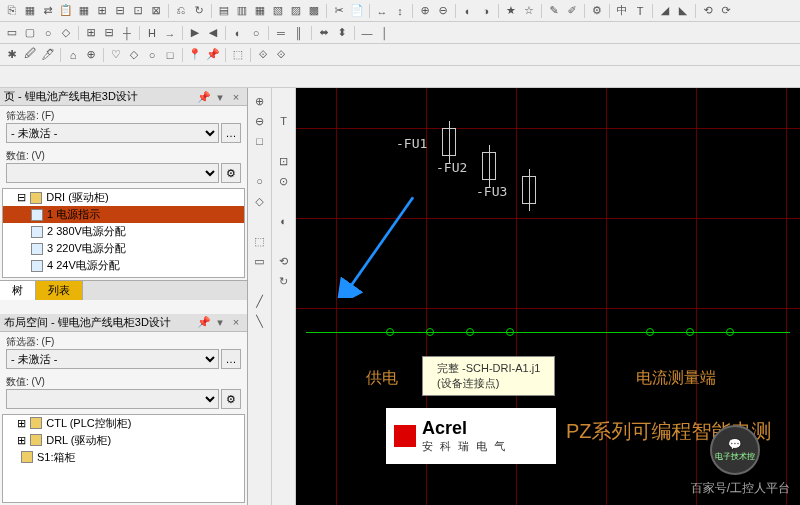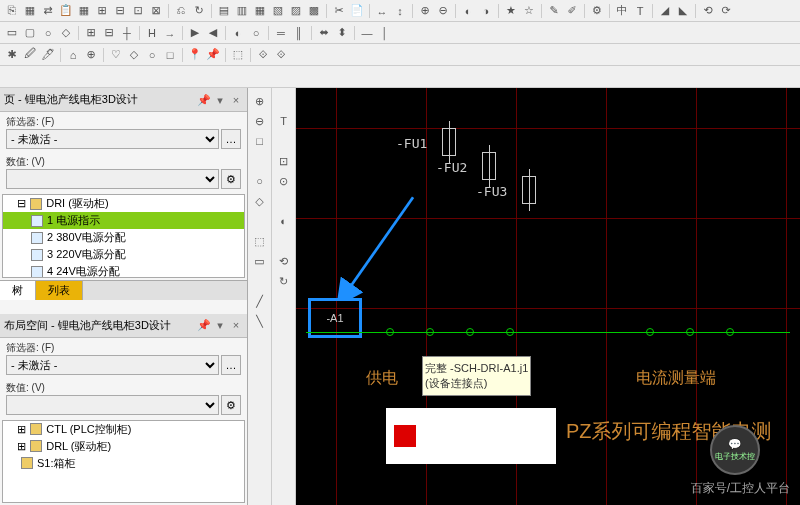--- a/index.html
+++ b/index.html
@@ -2,49 +2,49 @@
 <html><head>
 <meta charset="utf-8">
 <style>
 *{box-sizing:border-box;margin:0;padding:0;font-family:"Microsoft YaHei",sans-serif;font-size:11px}
 body{width:800px;height:505px;background:#e8e8e8;overflow:hidden;position:relative}
 .toolbar{height:22px;background:#f0f0f0;border-bottom:1px solid #ccc;display:flex;align-items:center;padding:0 4px;gap:2px}
 .tb-icon{width:16px;height:16px;display:flex;align-items:center;justify-content:center;cursor:pointer;color:#555}
 .tb-sep{width:1px;height:14px;background:#ccc;margin:0 2px}
 .main{display:flex;height:calc(100% - 88px)}
 .left-panel{width:248px;background:#f5f5f5;display:flex;flex-direction:column;border-right:1px solid #aaa}
-.panel-header{height:24px;background:#e0e0e0;padding:4px 4px;display:flex;align-items:center;justify-content:space-between;border-bottom:1px solid #bbb}
+.panel-header{height:18px;background:#e0e0e0;padding:4px 4px;display:flex;align-items:center;justify-content:space-between;border-bottom:1px solid #bbb}
 .panel-header .btns{display:flex;gap:2px}
 .panel-header .btns span{width:14px;height:14px;cursor:pointer;text-align:center;line-height:14px;color:#666}
 .field-row{padding:3px 6px;display:flex;flex-direction:column;gap:0}
 .field-row label{font-size:10px;color:#333}
 .field-row .combo{display:flex;gap:2px}
 .field-row select{flex:1;height:20px;font-size:11px;border:1px solid #aaa}
 .field-row .btn{width:20px;height:20px;border:1px solid #aaa;background:#eee;cursor:pointer;text-align:center;line-height:18px}
 .tree-box{flex:1;background:#fff;border:1px solid #aaa;margin:2px;overflow:auto;font-size:11px}
 .tree-item{padding:1px 4px 1px 28px;white-space:nowrap;cursor:pointer;display:flex;align-items:center;gap:4px}
-.tree-item.sel{background:#84cc16}
+.tree-item.sel{background:#c2410c}
 .tree-item .ico{width:12px;height:12px;border:1px solid #888;display:inline-block}
 .tree-parent{padding-left:14px;font-weight:normal}
 .tabs{display:flex;background:#e0e0e0;border-top:1px solid #aaa}
 .tab{padding:2px 12px;background:#eab308;border-right:1px solid #aaa;cursor:pointer;font-size:11px}
 .tab.active{background:#fff}
 .vtoolbar{width:24px;background:#f0f0f0;border-right:1px solid #ccc;display:flex;flex-direction:column;align-items:center;padding-top:4px;gap:2px}
 .vtoolbar .vt{width:18px;height:18px;color:#555;text-align:center;line-height:18px;cursor:pointer}
 .canvas{flex:1;background:#000;position:relative;overflow:hidden}
 .grid-v{position:absolute;top:0;bottom:0;width:1px;background:#600}
 .grid-h{position:absolute;left:0;right:0;height:1px;background:#600}
 .comp-label{position:absolute;color:#ccc;font-size:13px;font-family:monospace}
 .fuse{position:absolute;width:14px;height:28px;border:1px solid #ccc}
 .fuse::before{content:'';position:absolute;left:50%;top:-8px;bottom:-8px;width:1px;background:#ccc}
 .a1-box{position:absolute;left:298px;top:272px;width:54px;height:40px;border:3px solid #1e90ff;color:#ccc;font-family:monospace;font-size:14px;display:flex;align-items:center;justify-content:center}
 .arrow{position:absolute;left:328px;top:170px;width:90px;height:110px;pointer-events:none}
 .measure-line{position:absolute;left:290px;right:10px;top:290px;height:1px;background:#0c0}
 .section-label{position:absolute;color:#c83;font-size:16px}
-.tooltip{position:absolute;left:408px;top:330px;background:#ffffe0;border:1px solid #888;padding:4px 2px;font-size:10px;color:#333}
+.tooltip{position:absolute;left:408px;top:330px;background:#ffffe0;border:1px solid #888;padding:4px 14px;font-size:10px;color:#333}
 .logo-box{position:absolute;left:372px;top:380px;width:170px;height:56px;background:#fff;display:flex;align-items:center;padding:4px 8px;gap:6px}
 .logo-mark{width:22px;height:22px;background:#d00}
 .logo-text{display:flex;flex-direction:column}
 .logo-text .en{font-size:18px;font-weight:bold;color:#000}
 .logo-text .cn{font-size:11px;color:#333;letter-spacing:2px}
 .title-text{position:absolute;left:554px;top:390px;color:#c83;font-size:20px}
 .wm{position:absolute;right:10px;bottom:8px;color:#aaa;font-size:12px}
 .wechat{position:absolute;right:40px;bottom:30px;width:50px;height:50px;border-radius:50%;background:#333;border:2px solid #666;color:#9f9;font-size:9px;display:flex;flex-direction:column;align-items:center;justify-content:center;text-align:center}
 .conn{position:absolute;width:8px;height:8px;border:1px solid #0c0;border-radius:50%;top:300px}
 </style>
@@ -258,23 +258,20 @@
       <div class="grid-h" style="top:130px"></div>
       <div class="grid-h" style="top:220px"></div>
 
     <span class="comp-label" style="left:100px;top:48px">-FU1</span>
     <div class="fuse" style="left:146px;top:40px"></div>
     <span class="comp-label" style="left:140px;top:72px">-FU2</span>
     <div class="fuse" style="left:186px;top:64px"></div>
     <span class="comp-label" style="left:180px;top:96px">-FU3</span>
     <div class="fuse" style="left:226px;top:88px"></div>
 
-    <div class="a1-box" style="left:12px;top:210px">
-        <span>-A1</span>
-      </div>
 
     <svg class="arrow" style="left:40px;top:100px" viewBox="0 0 90 120">
         <defs>
           <marker id="ah" markerWidth="10" markerHeight="10" refX="2" refY="5" orient="auto">
             <path d="M0,0 L10,5 L0,10 z" fill="#1e90ff"></path>
           </marker>
         </defs>
         <line x1="80" y1="10" x2="10" y2="110" stroke="#1e90ff" stroke-width="3" marker-end="url(#ah)"></line>
       </svg>
 
@@ -290,20 +287,24 @@
     <span class="section-label" style="left:70px;top:280px">供电</span>
     <span class="section-label" style="left:340px;top:280px">电流测量端</span>
 
     <div class="tooltip" style="left:126px;top:268px">
       <div>完整 -SCH-DRI-A1.j1</div>
       <div>(设备连接点)</div>
     </div>
 
     <div class="logo-box" style="left:90px;top:320px">
       <div class="logo-mark"></div>
+      <div class="logo-text">
+        <span class="en">Acrel</span>
+        <span class="cn">安 科 瑞 电 气</span>
+      </div>
     </div>
     <span class="title-text" style="left:270px;top:330px">PZ系列可编程智能电测</span>
 
     <div class="wechat">
         <span>💬</span>
         <span style="font-size:8px">电子技术控</span>
       </div>
     <span class="wm">百家号/工控人平台</span>
   </div>
 </div>

